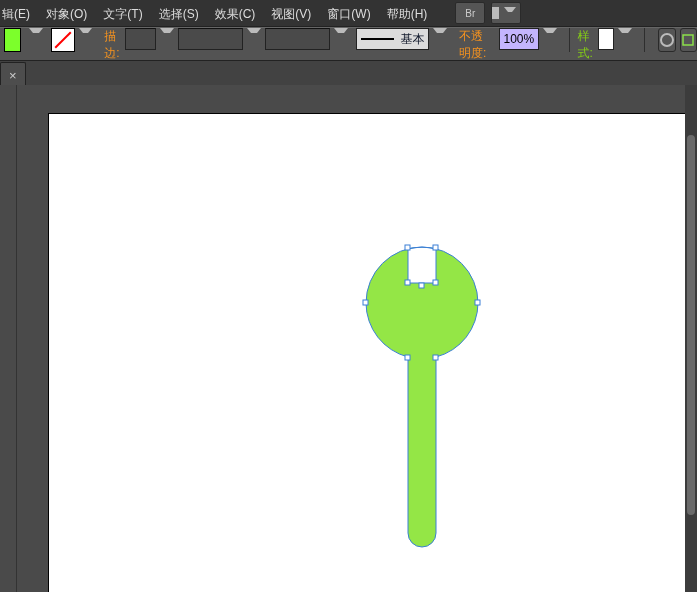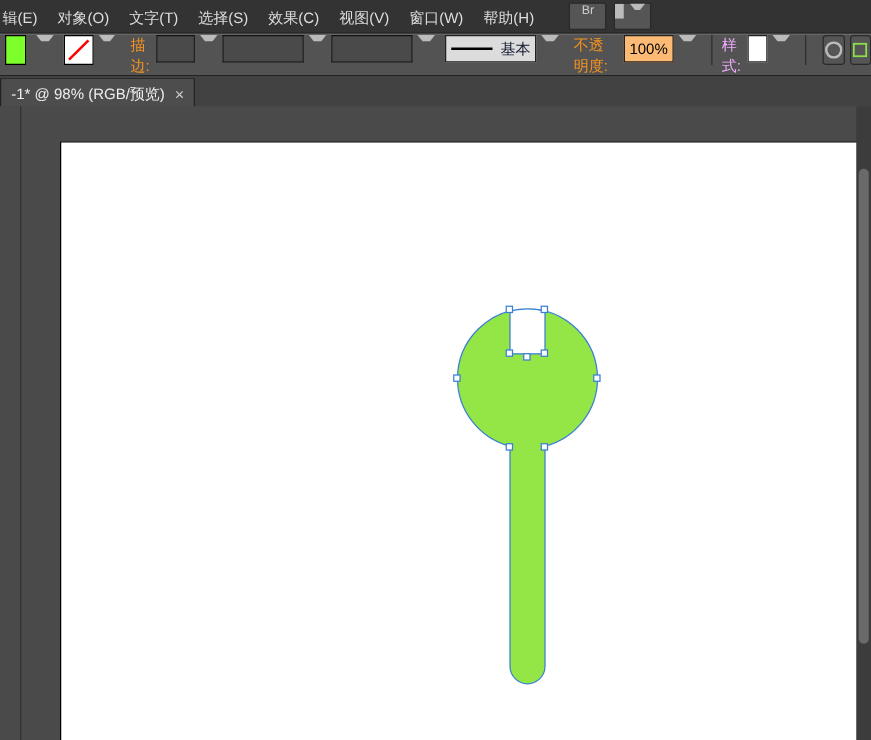--- a/index.html
+++ b/index.html
@@ -1,32 +1,32 @@
 <!DOCTYPE html>
 <html><head>
 <meta charset="utf-8">
 <style>
   html,body{margin:0;padding:0;width:697px;height:592px;background:#4a4a4a;font-family:"Microsoft YaHei",Arial,sans-serif;font-size:12px;color:#ddd;overflow:hidden}
   .menubar{height:26px;background:#333333;display:flex;align-items:center;gap:0;padding-left:0;border-bottom:1px solid #222}
   .menubar .mi{padding:0 8px;height:24px;line-height:26px;color:#ddd;white-space:nowrap}
   .menubar .mi.cut{padding-left:2px}
   .menubar .sep{width:14px}
-  .iconbtn{width:28px;height:20px;background:#555;border:1px solid #2a2a2a;margin-left:6px;display:flex;justify-content:center;border-radius:2px}
+  .iconbtn{width:28px;height:20px;background:#555;border:1px solid #2a2a2a;margin-left:6px;display:flex;align-items:center;justify-content:center;border-radius:2px}
   .optbar{height:32px;background:#535353;display:flex;align-items:flex-start;border-top:1px solid #666;border-bottom:1px solid #222;padding-left:0}
   .swatch{width:22px;height:22px;border:1px solid #000;background:#7cff2b;margin:0 4px}
   .sw2{width:26px;height:22px;border:1px solid #000;background:#fff;display:flex;align-items:center;justify-content:center;margin-left:4px}
   .sw2 .diag{width:22px;height:2px;background:#f00;transform:rotate(-45deg)}
   .carrot{width:8px;height:8px;border-left:4px solid transparent;border-right:4px solid transparent;border-top:5px solid #bbb;margin:0 4px}
   .lbl{color:#f7931e;margin-left:8px;margin-right:2px}
   .numbox{height:20px;background:#4a4a4a;border:1px solid #222;border-top-color:#111;color:#ddd;padding:0 4px;display:flex;align-items:center}
   .numbox.w80{width:80px}
   .numbox.w30{width:30px;justify-content:flex-end}
   .strokeprev{width:92px;height:20px;background:#dcdcdc;border:1px solid #222;display:flex;align-items:center;padding:0 4px;margin-left:4px}
   .strokeprev .line{flex:1;height:2px;background:#000;margin-right:6px}
-  .opacitybox{width:50px;height:20px;background:#fdba74;border:1px solid #222;color:#000;display:flex;align-items:center;justify-content:flex-end;padding-right:4px;margin-left:2px}
+  .opacitybox{width:50px;height:20px;background:#c4b5fd;border:1px solid #222;color:#000;display:flex;align-items:center;justify-content:flex-end;padding-right:4px;margin-left:2px}
   .stylesw{width:20px;height:20px;background:#fff;border:1px solid #222;margin-left:2px}
   .vsep{width:1px;height:24px;background:#2e2e2e;margin:0 8px}
   .roundbtn{width:22px;height:22px;border:1px solid #2a2a2a;border-radius:3px;background:#555;display:flex;align-items:center;justify-content:center;margin-left:6px}
   .doctabbar{height:26px;background:#424242;display:flex;align-items:flex-end;border-bottom:1px solid #222}
   .doctab{height:24px;background:#4d4d4d;border:1px solid #222;border-bottom:none;color:#eee;padding:0 8px;display:flex;align-items:center;gap:8px;border-radius:2px 2px 0 0}
   .doctab .x{color:#ccc;font-size:13px}
   .workspace{position:absolute;left:0;top:85px;right:0;bottom:0;background:#4a4a4a}
   .ruler-left{position:absolute;left:0;top:0;bottom:0;width:16px;background:#4a4a4a;border-right:1px solid #333}
   .canvas-shadow{position:absolute;left:48px;top:28px;width:640px;height:560px;background:#ffffff;border:1px solid #000}
   .scrollbar-r{position:absolute;right:0;top:0;bottom:0;width:12px;background:#3c3c3c}
@@ -87,41 +87,40 @@
     <span style="color:#0f172a">基本</span>
   </div>
   <span class="carrot"></span>
 
   <span class="lbl">不透明度:</span>
   <div class="opacitybox">100%</div>
   <span class="carrot"></span>
 
   <div class="vsep"></div>
 
-  <span style="color:#f0abfc">样式:</span>
+  <span style="color:#84cc16">样式:</span>
   <div class="stylesw"></div>
   <span class="carrot"></span>
 
   <div class="vsep"></div>
 
   <div class="roundbtn">
     <svg width="14" height="14">
         <circle cx="7" cy="7" r="6" fill="none" stroke="#bbb" stroke-width="2"></circle>
       </svg>
   </div>
   <div class="roundbtn" style="margin-left:4px">
     <svg width="12" height="12">
         <rect x="1" y="1" width="10" height="10" fill="none" stroke="#8be04a" stroke-width="1.5"></rect>
       </svg>
   </div>
 </div>
 
 <div class="doctabbar">
   <div class="doctab">
-    <span>-1* @ 98% (RGB/预览)</span>
     <span class="x">×</span>
   </div>
 </div>
 
 <div class="workspace">
   <div class="ruler-left"></div>
   <div class="canvas-shadow"></div>
 
   <div class="art">
     <svg width="160" height="320">

